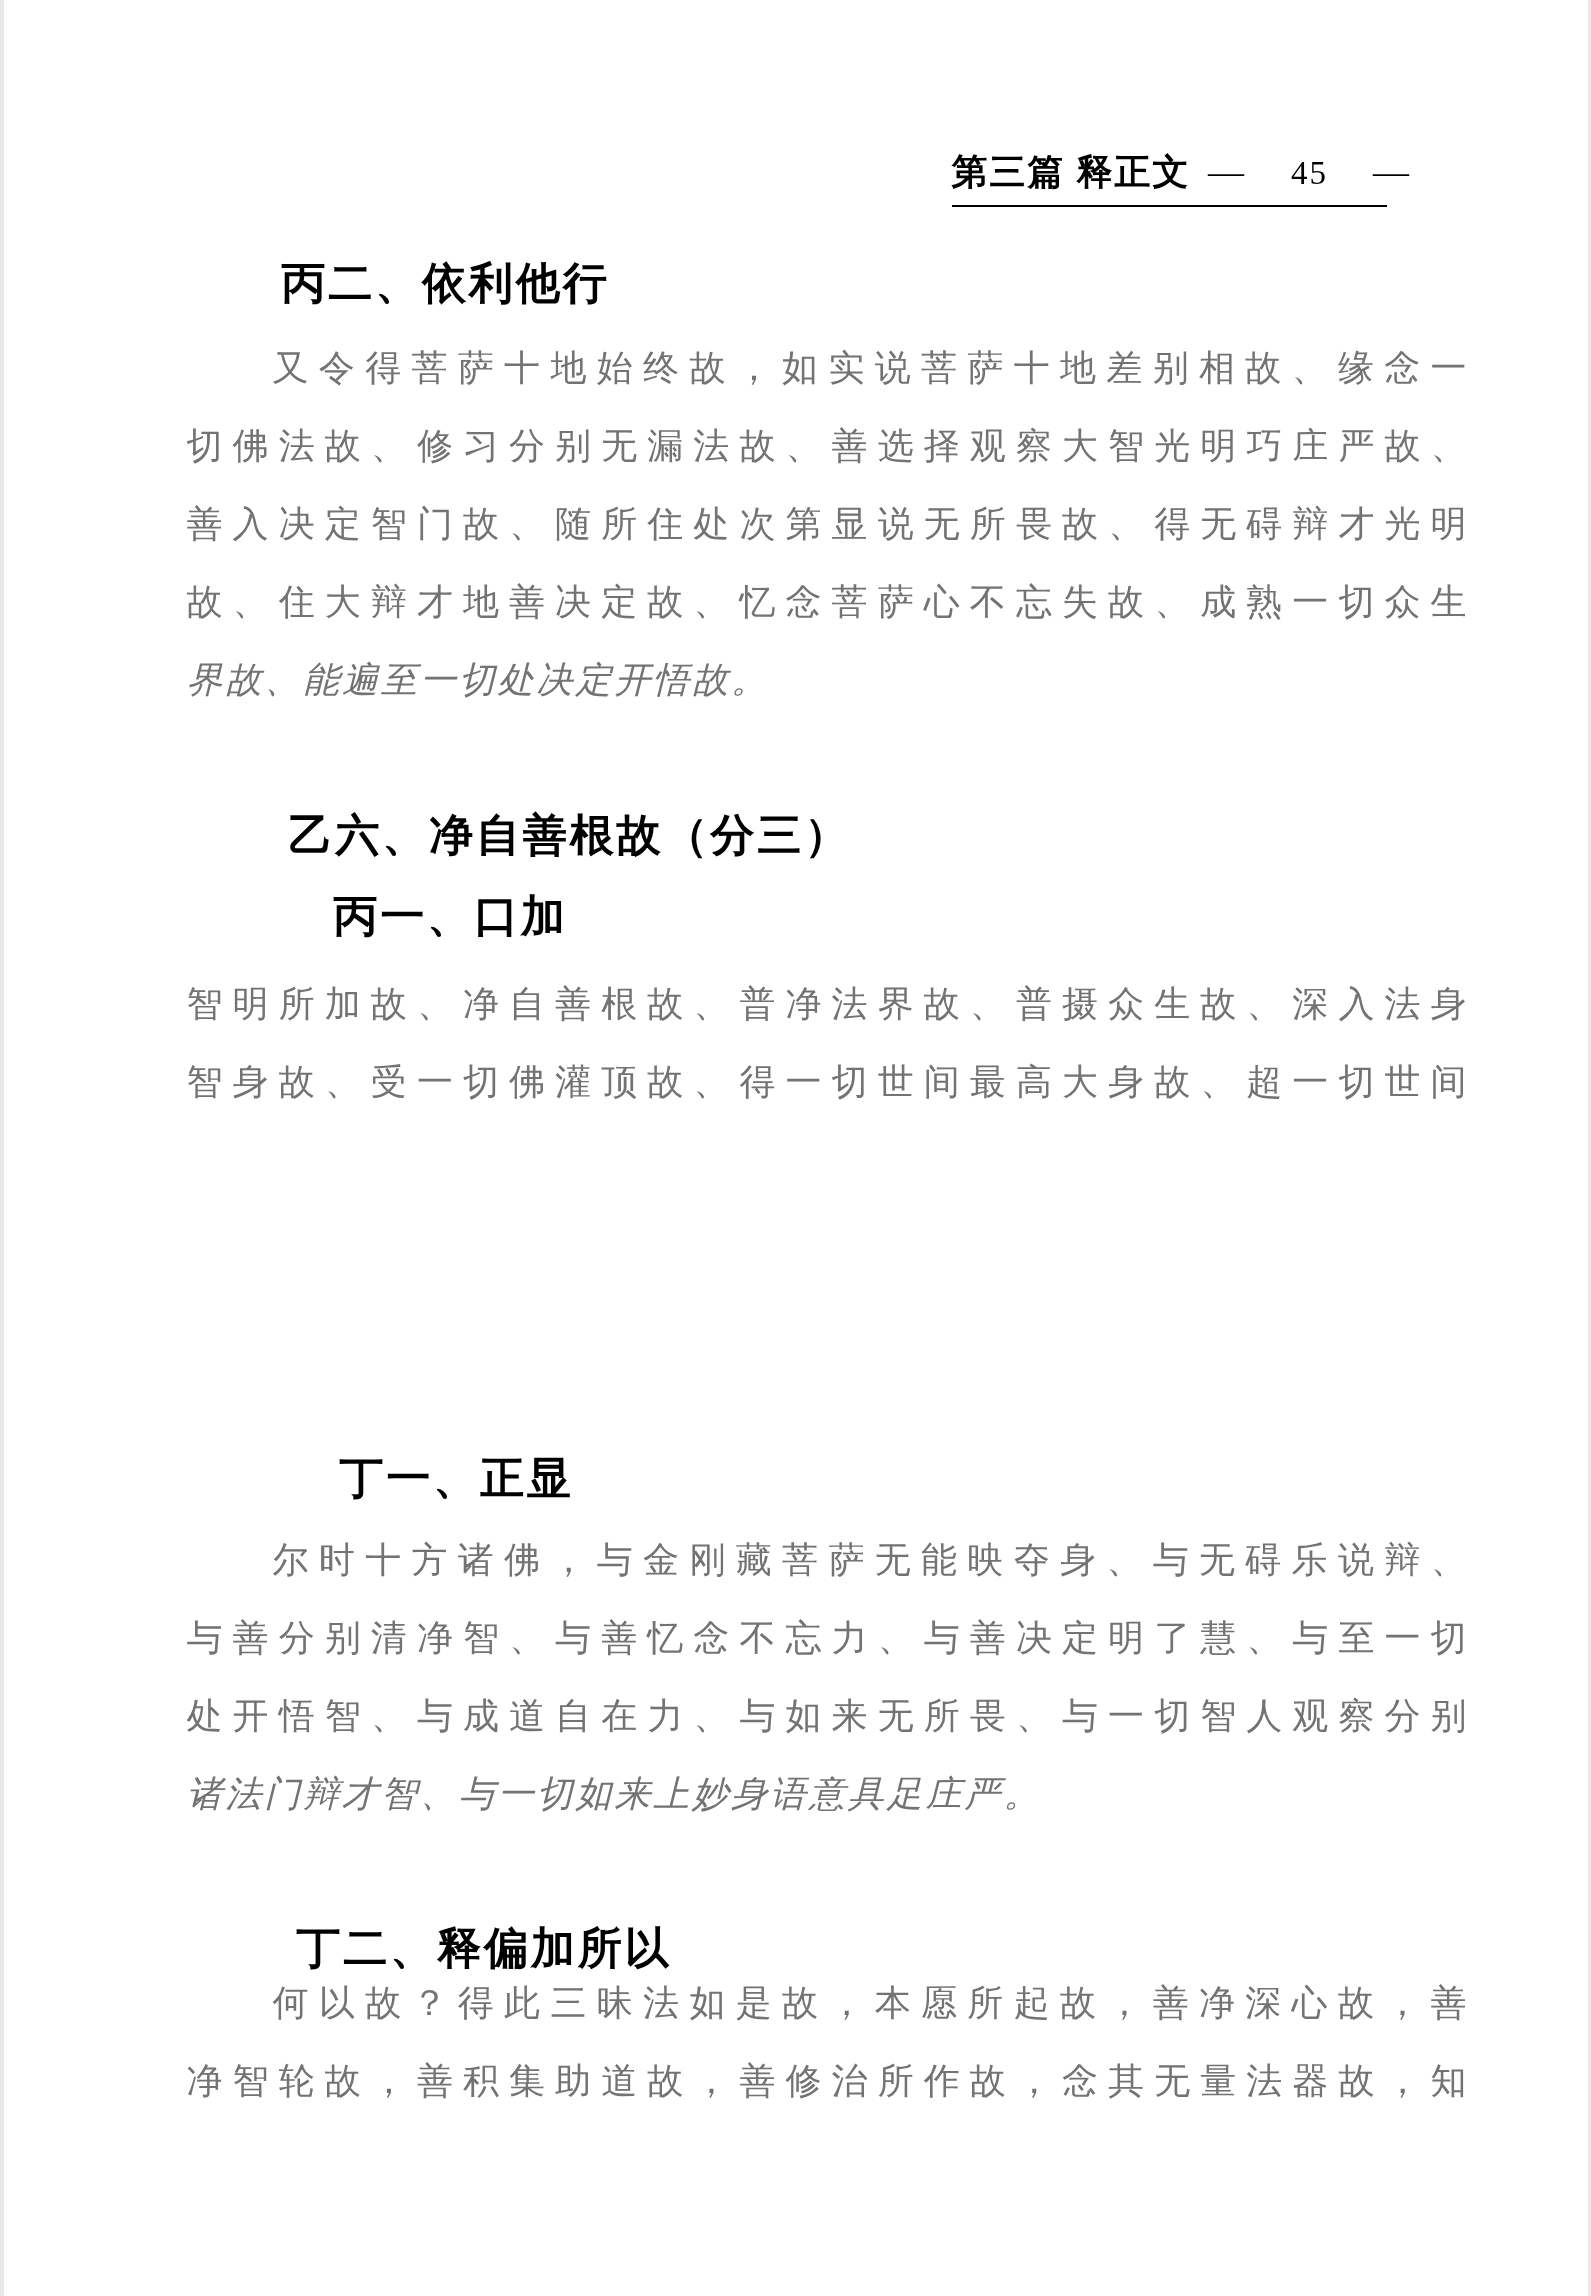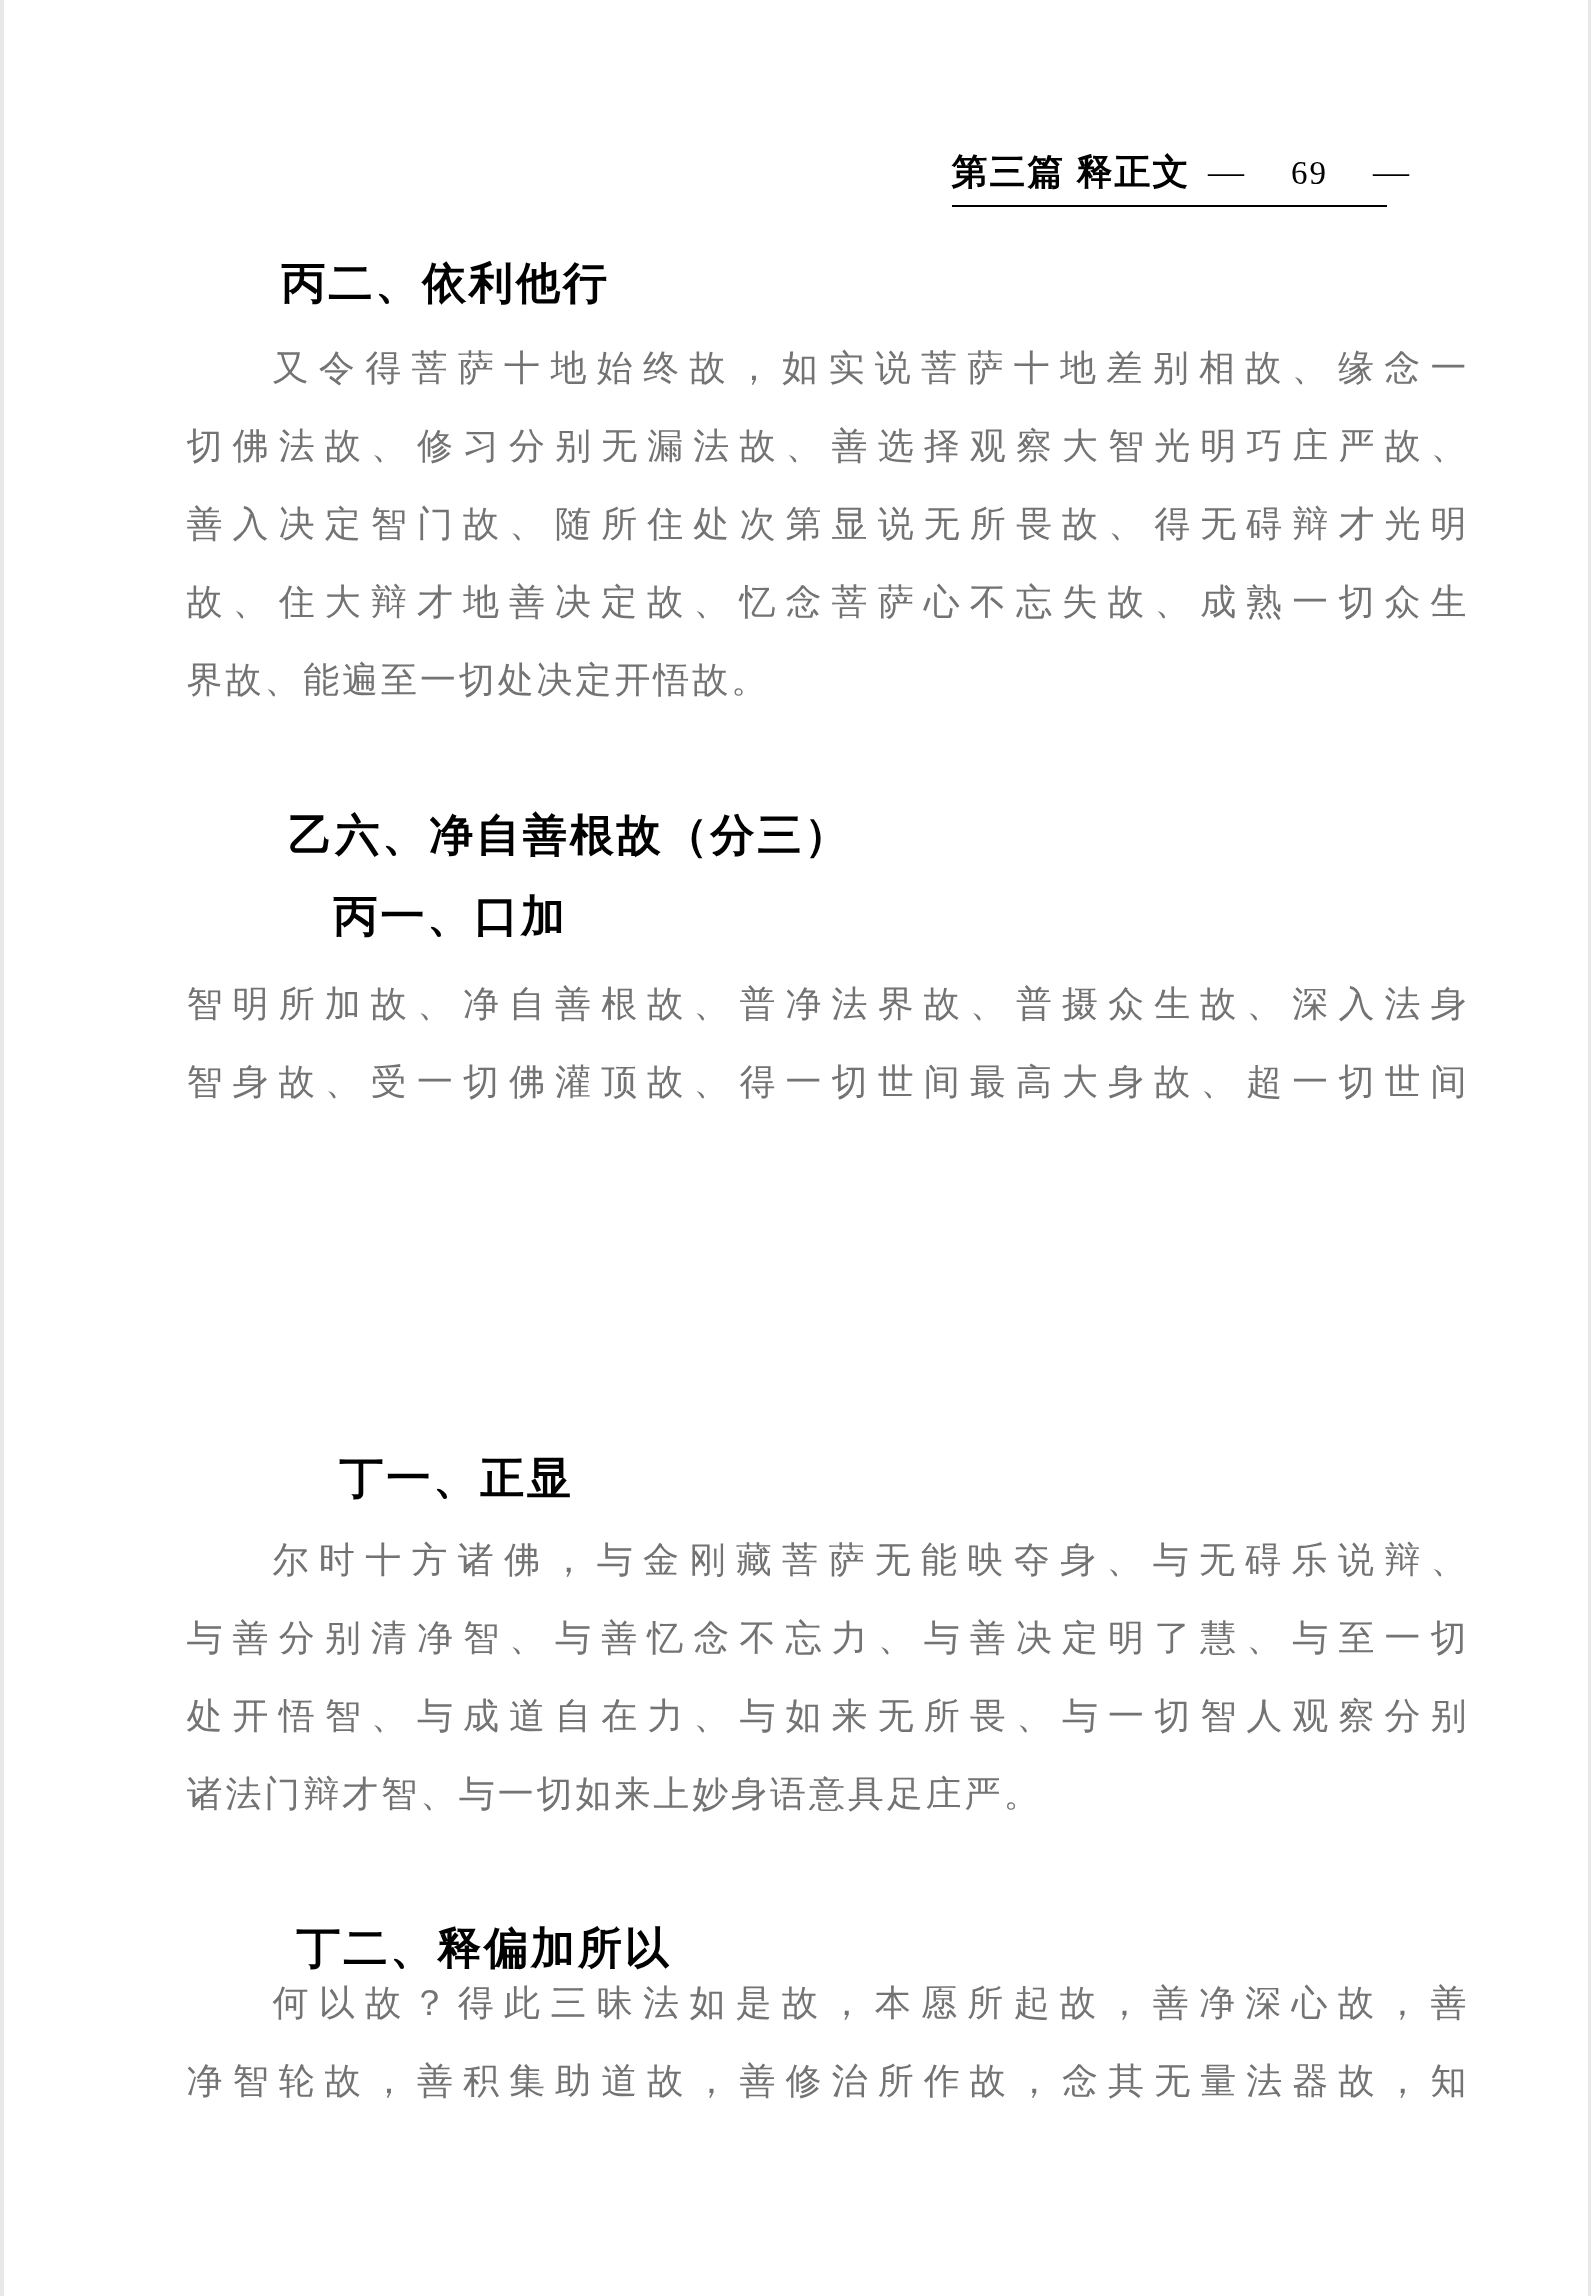--- a/index.html
+++ b/index.html
@@ -68,31 +68,31 @@
   #para3 { top: 1521px; }
   #para4 { top: 1967px; font-family: Liberation Mono, monospace; }
 
   .line {
     text-align: justify;
     text-align-last: justify;
     height: 78px;
     overflow: hidden;
   }
   .line.first { text-indent: 86px; }
-  .line.last  { text-align-last: left; }
+  .line.last  { text-align-last: left; font-style: italic; }
 </style>
 </head>
 <body>
 
 <div class="page">
 
   <div class="running-header">
     <span class="rh-title">第三篇 释正文</span>
     <span class="rh-dash1">—</span>
-    <span class="rh-page">69</span>
+    <span class="rh-page">45</span>
     <span class="rh-dash2">—</span>
   </div>
 
   <div class="heading" id="h-bing2-benefit">丙二、依利他行</div>
 
   <div class="para" id="para1">
     <div class="line first">又令得菩萨十地始终故，如实说菩萨十地差别相故、缘念一</div>
     <div class="line">切佛法故、修习分别无漏法故、善选择观察大智光明巧庄严故、</div>
     <div class="line">善入决定智门故、随所住处次第显说无所畏故、得无碍辩才光明</div>
     <div class="line">故、住大辩才地善决定故、忆念菩萨心不忘失故、成熟一切众生</div>

